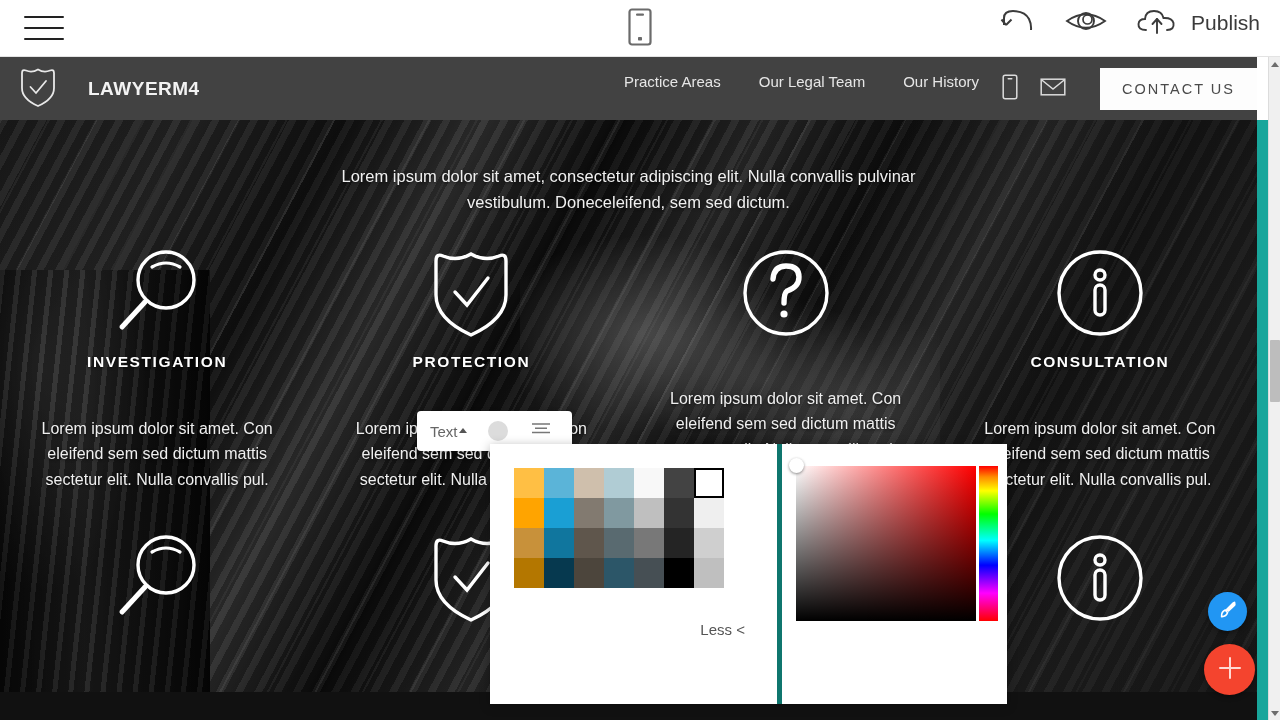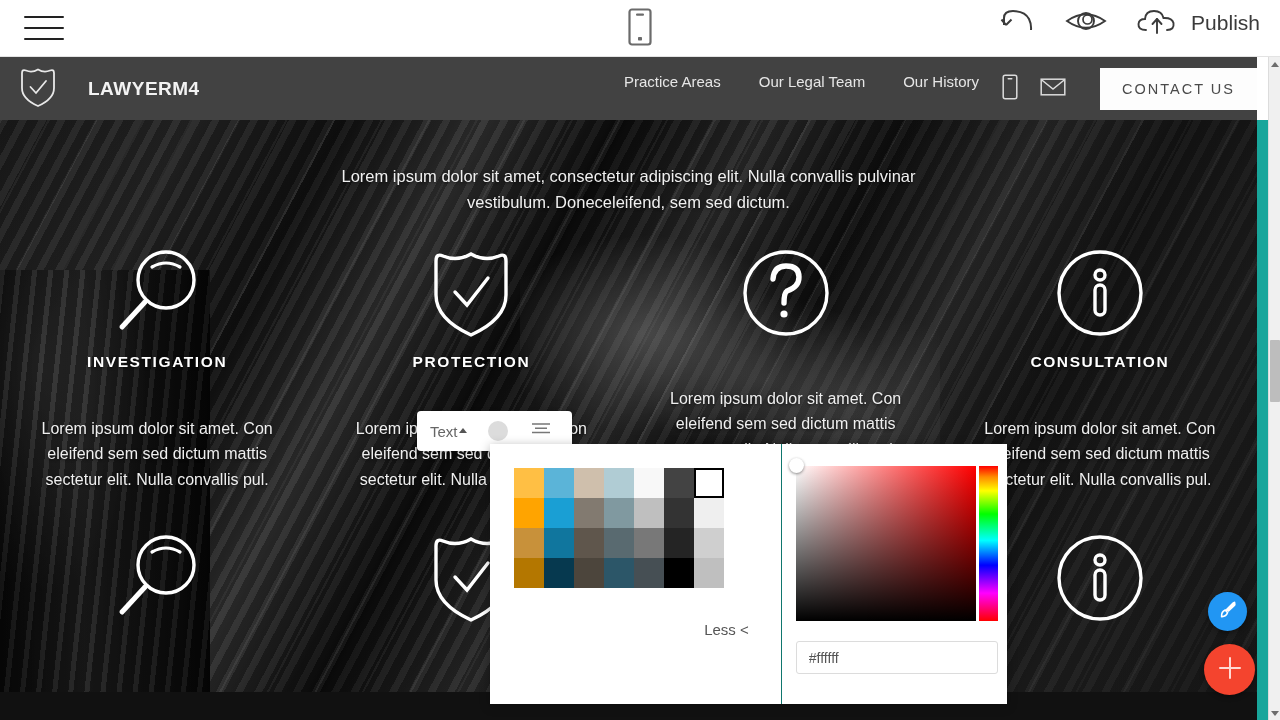--- a/index.html
+++ b/index.html
@@ -198,21 +198,21 @@
   
   .picker {
     position: absolute; left: 490px; top: 444px;
     width: 517px; height: 260px;
     background: #ffffff;
     box-shadow: 0 2px 10px rgba(0,0,0,0.3);
     display: flex;
     z-index: 70;
   }
   .picker-left {
-    width: 320px; border-right: 1px solid #0f766e;
+    width: 320px; border-right: 5px solid #0f766e;
     padding: 24px 0 0 24px;
     position: relative;
   }
   .swatch-grid {
     display: grid;
     grid-template-columns: repeat(7, 30px);
     grid-template-rows: repeat(4, 30px);
     width: 210px;
   }
   .swatch { width: 30px; height: 30px; cursor: pointer; }
@@ -527,21 +527,20 @@
         </div>
       <div class="less-link">Less &lt;</div>
     </div>
     <div class="picker-right">
       <div class="sv-wrap">
         <div class="sv-box">
           <div class="sv-handle"></div>
         </div>
         <div class="hue-strip"></div>
       </div>
-      <input class="hex-input" type="text" value="#ffffff" style="">
     </div>
   </div>
 
   <div class="fab fab-style" style="background: rgb(33, 150, 243);">
     <span>
       <svg width="22" height="22" viewBox="0 0 22 22">
         <path d="M17.5 3.5 L9.5 11.5" stroke="#fff" stroke-width="1.8" fill="none" stroke-linecap="round"></path>
         <path d="M17.8 3.2 Q19.5 5 18.2 6.8 L11.5 13 L8.8 10.3 L15.3 3.8 Q16.6 2.6 17.8 3.2 Z" fill="#fff"></path>
         <path d="M8.2 11 Q4.2 12.8 4.6 17.6 Q9.2 17.8 10.6 13.6 Z" fill="none" stroke="#fff" stroke-width="1.6"></path>
       </svg>

